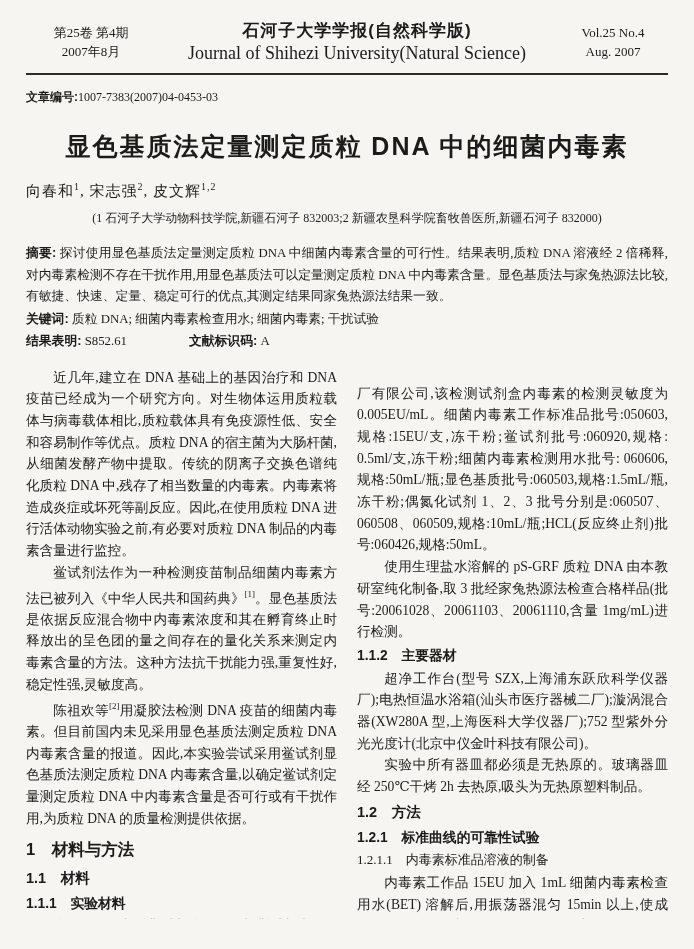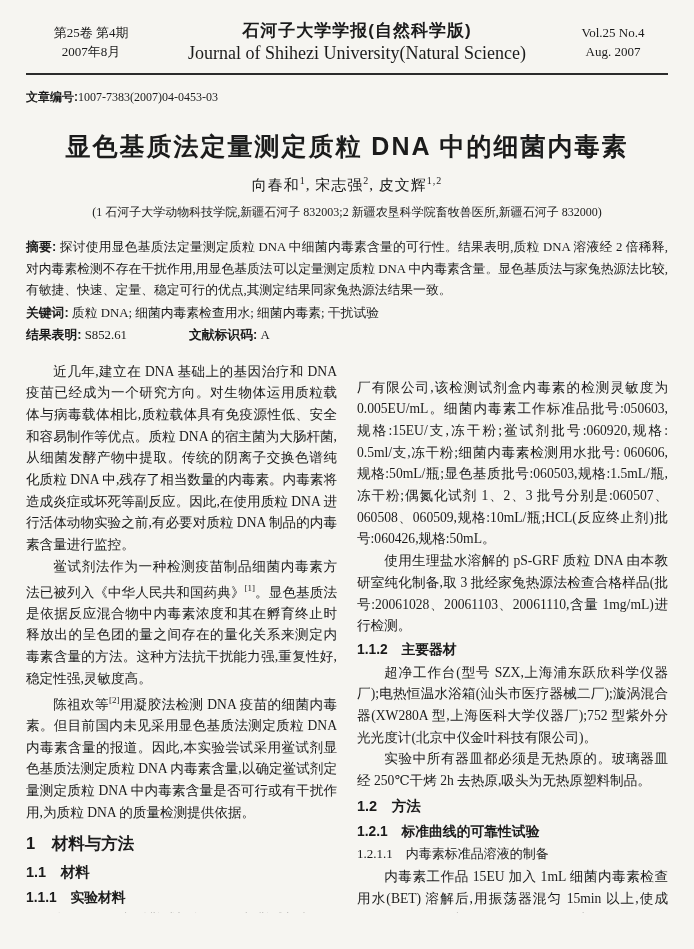--- a/index.html
+++ b/index.html
@@ -26,21 +26,21 @@
   .journal-en{font-size:18px;line-height:20px;margin-top:1px;}
   .hdr-rule{border-bottom:2.5px solid #2c2c2c;margin-top:10px;}
   
   .article-id{font-size:12px;margin-top:14px;}
   .article-id b{font-family:"Liberation Sans","DejaVu Sans",sans-serif;font-weight:bold;}
   .title{
     font-family:"Liberation Sans","DejaVu Sans",sans-serif;
     font-size:25px;font-weight:bold;text-align:center;
     letter-spacing:2px;margin:24px 0 0 0;
   }
-  .authors{text-align:center;font-size:15px;margin-top:12px;letter-spacing:1px;}
+  .authors{font-size:15px;margin-top:18px;letter-spacing:1px;}
   .authors sup{font-size:10px;}
   .affiliation{text-align:center;font-size:12px;margin-top:9px;}
   
   .abstract{margin-top:15px;font-size:12.8px;line-height:21.5px;text-align:justify;}
   .abstract p{margin:0;}
   .abstract b,.fn b{
     font-family:"Liberation Sans","DejaVu Sans",sans-serif;font-weight:bold;margin-top:48px;
   }
   .clc-gap{display:inline-block;width:62px;}
   

